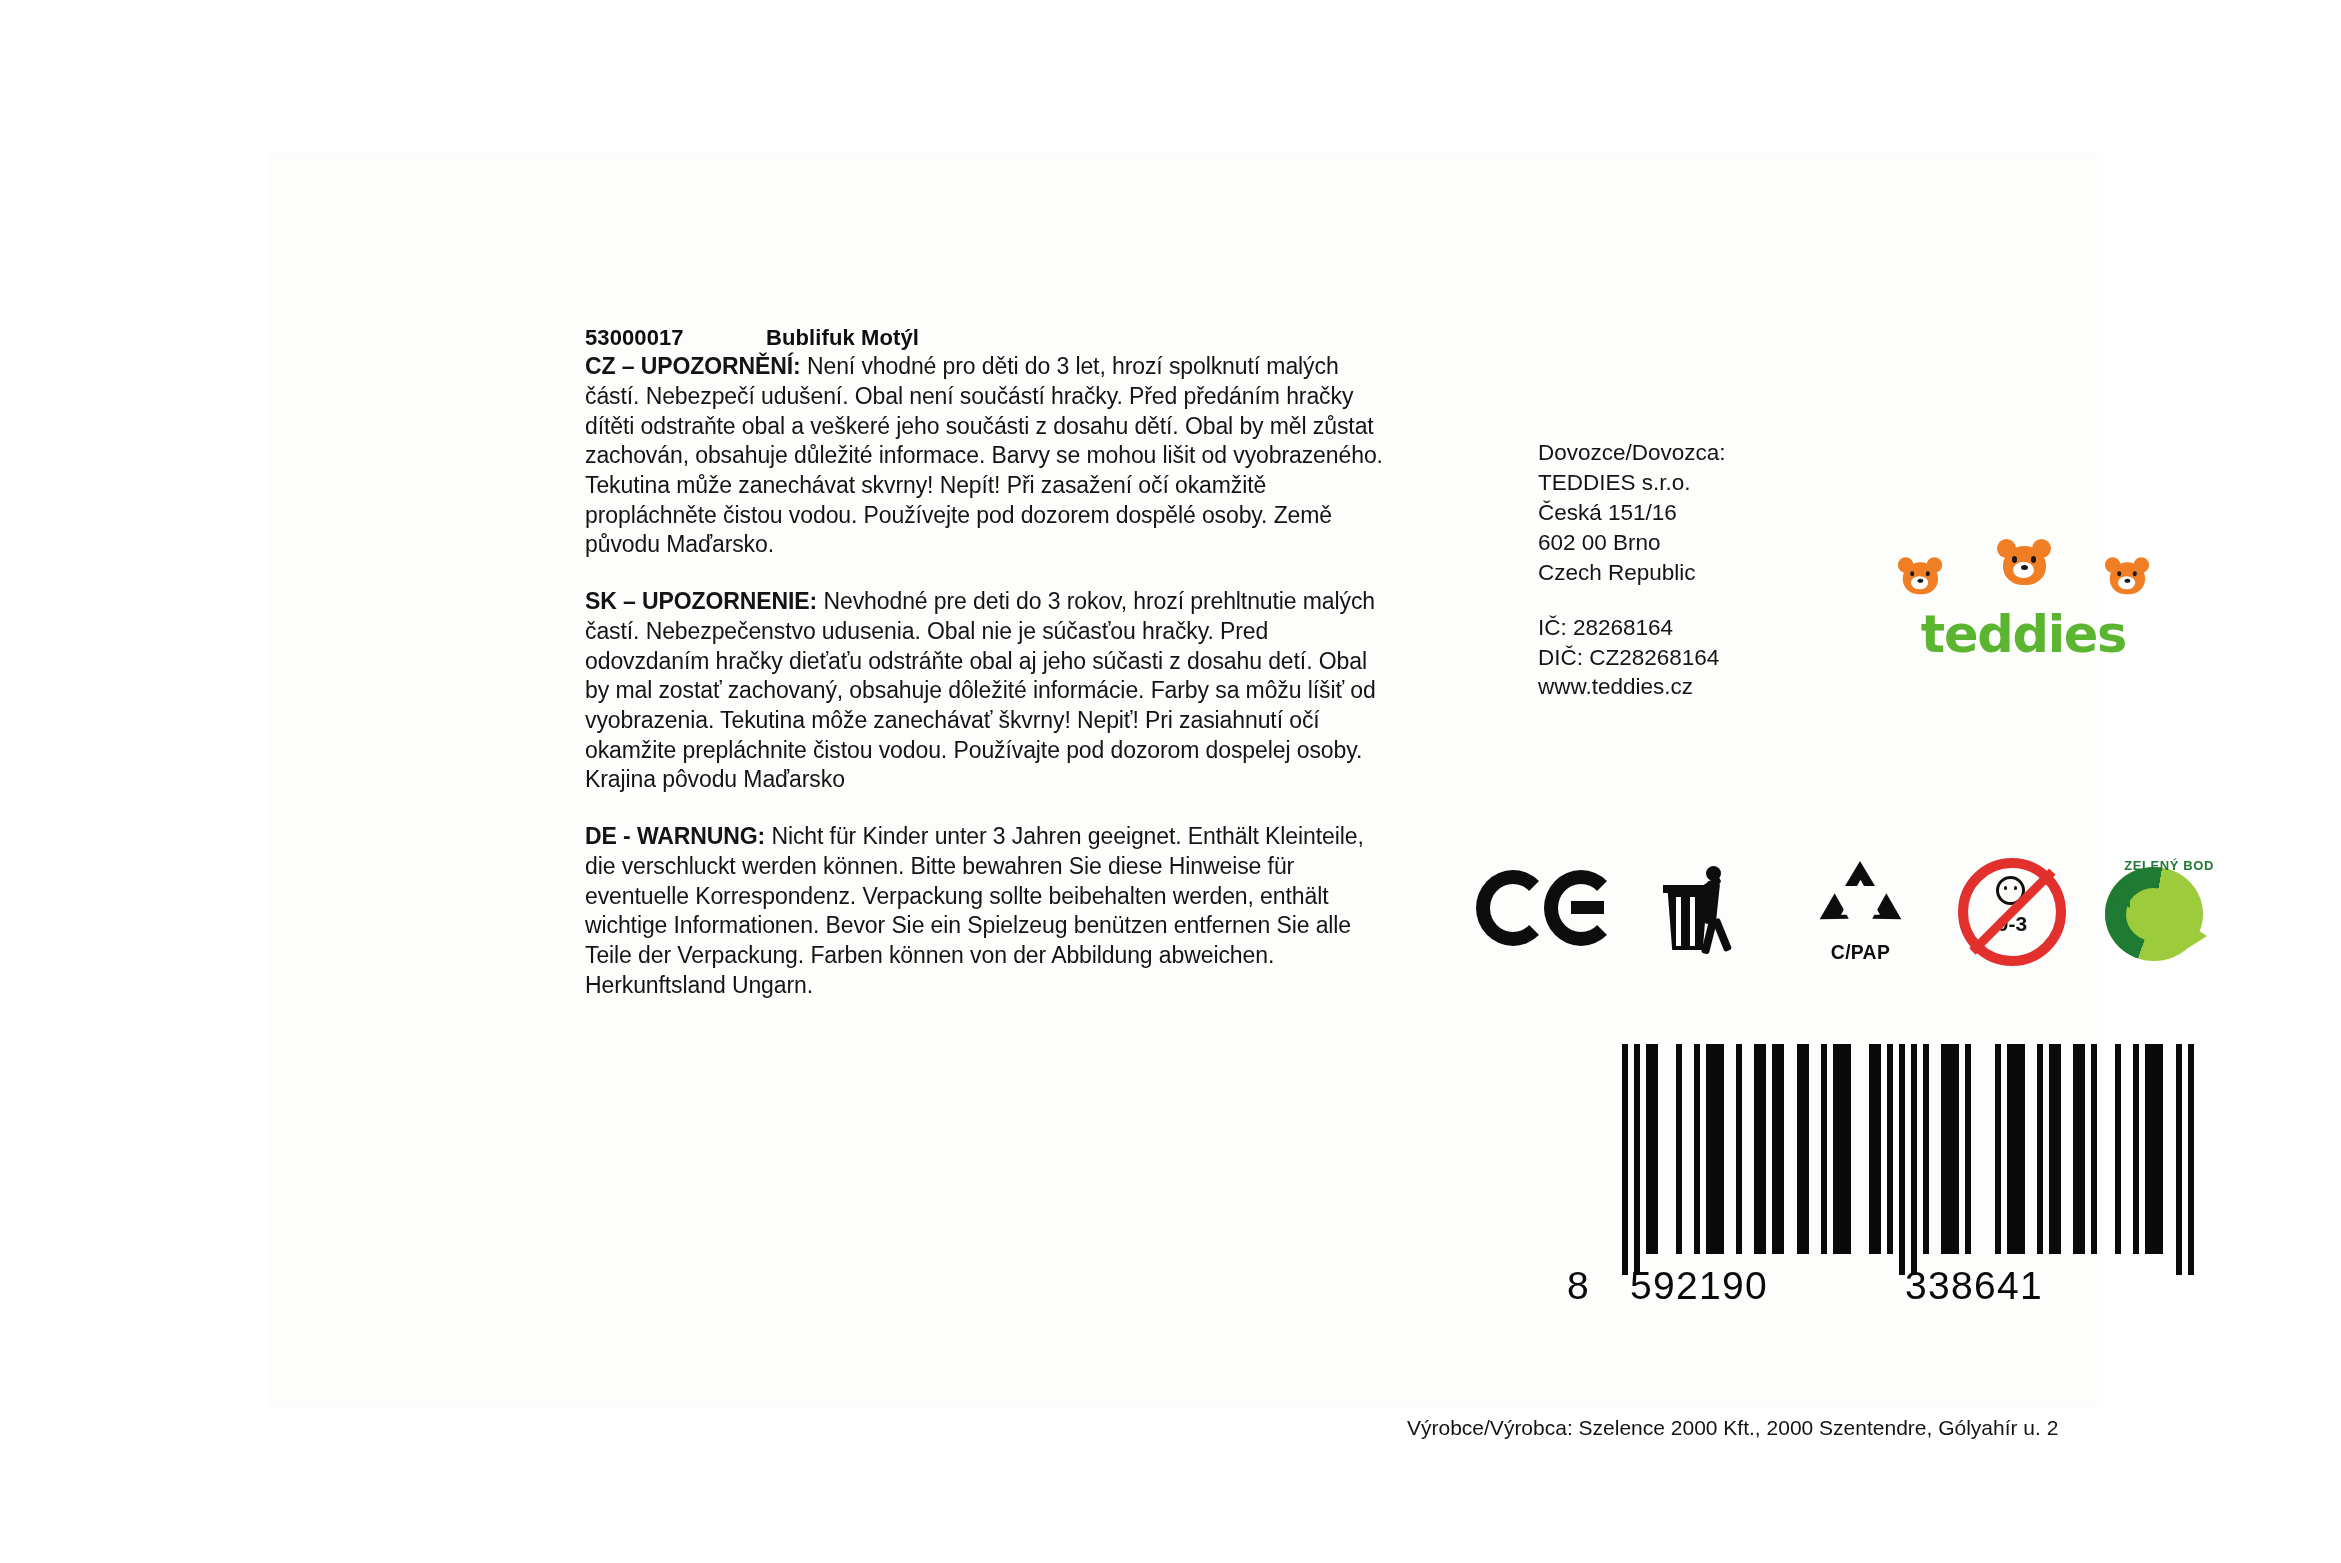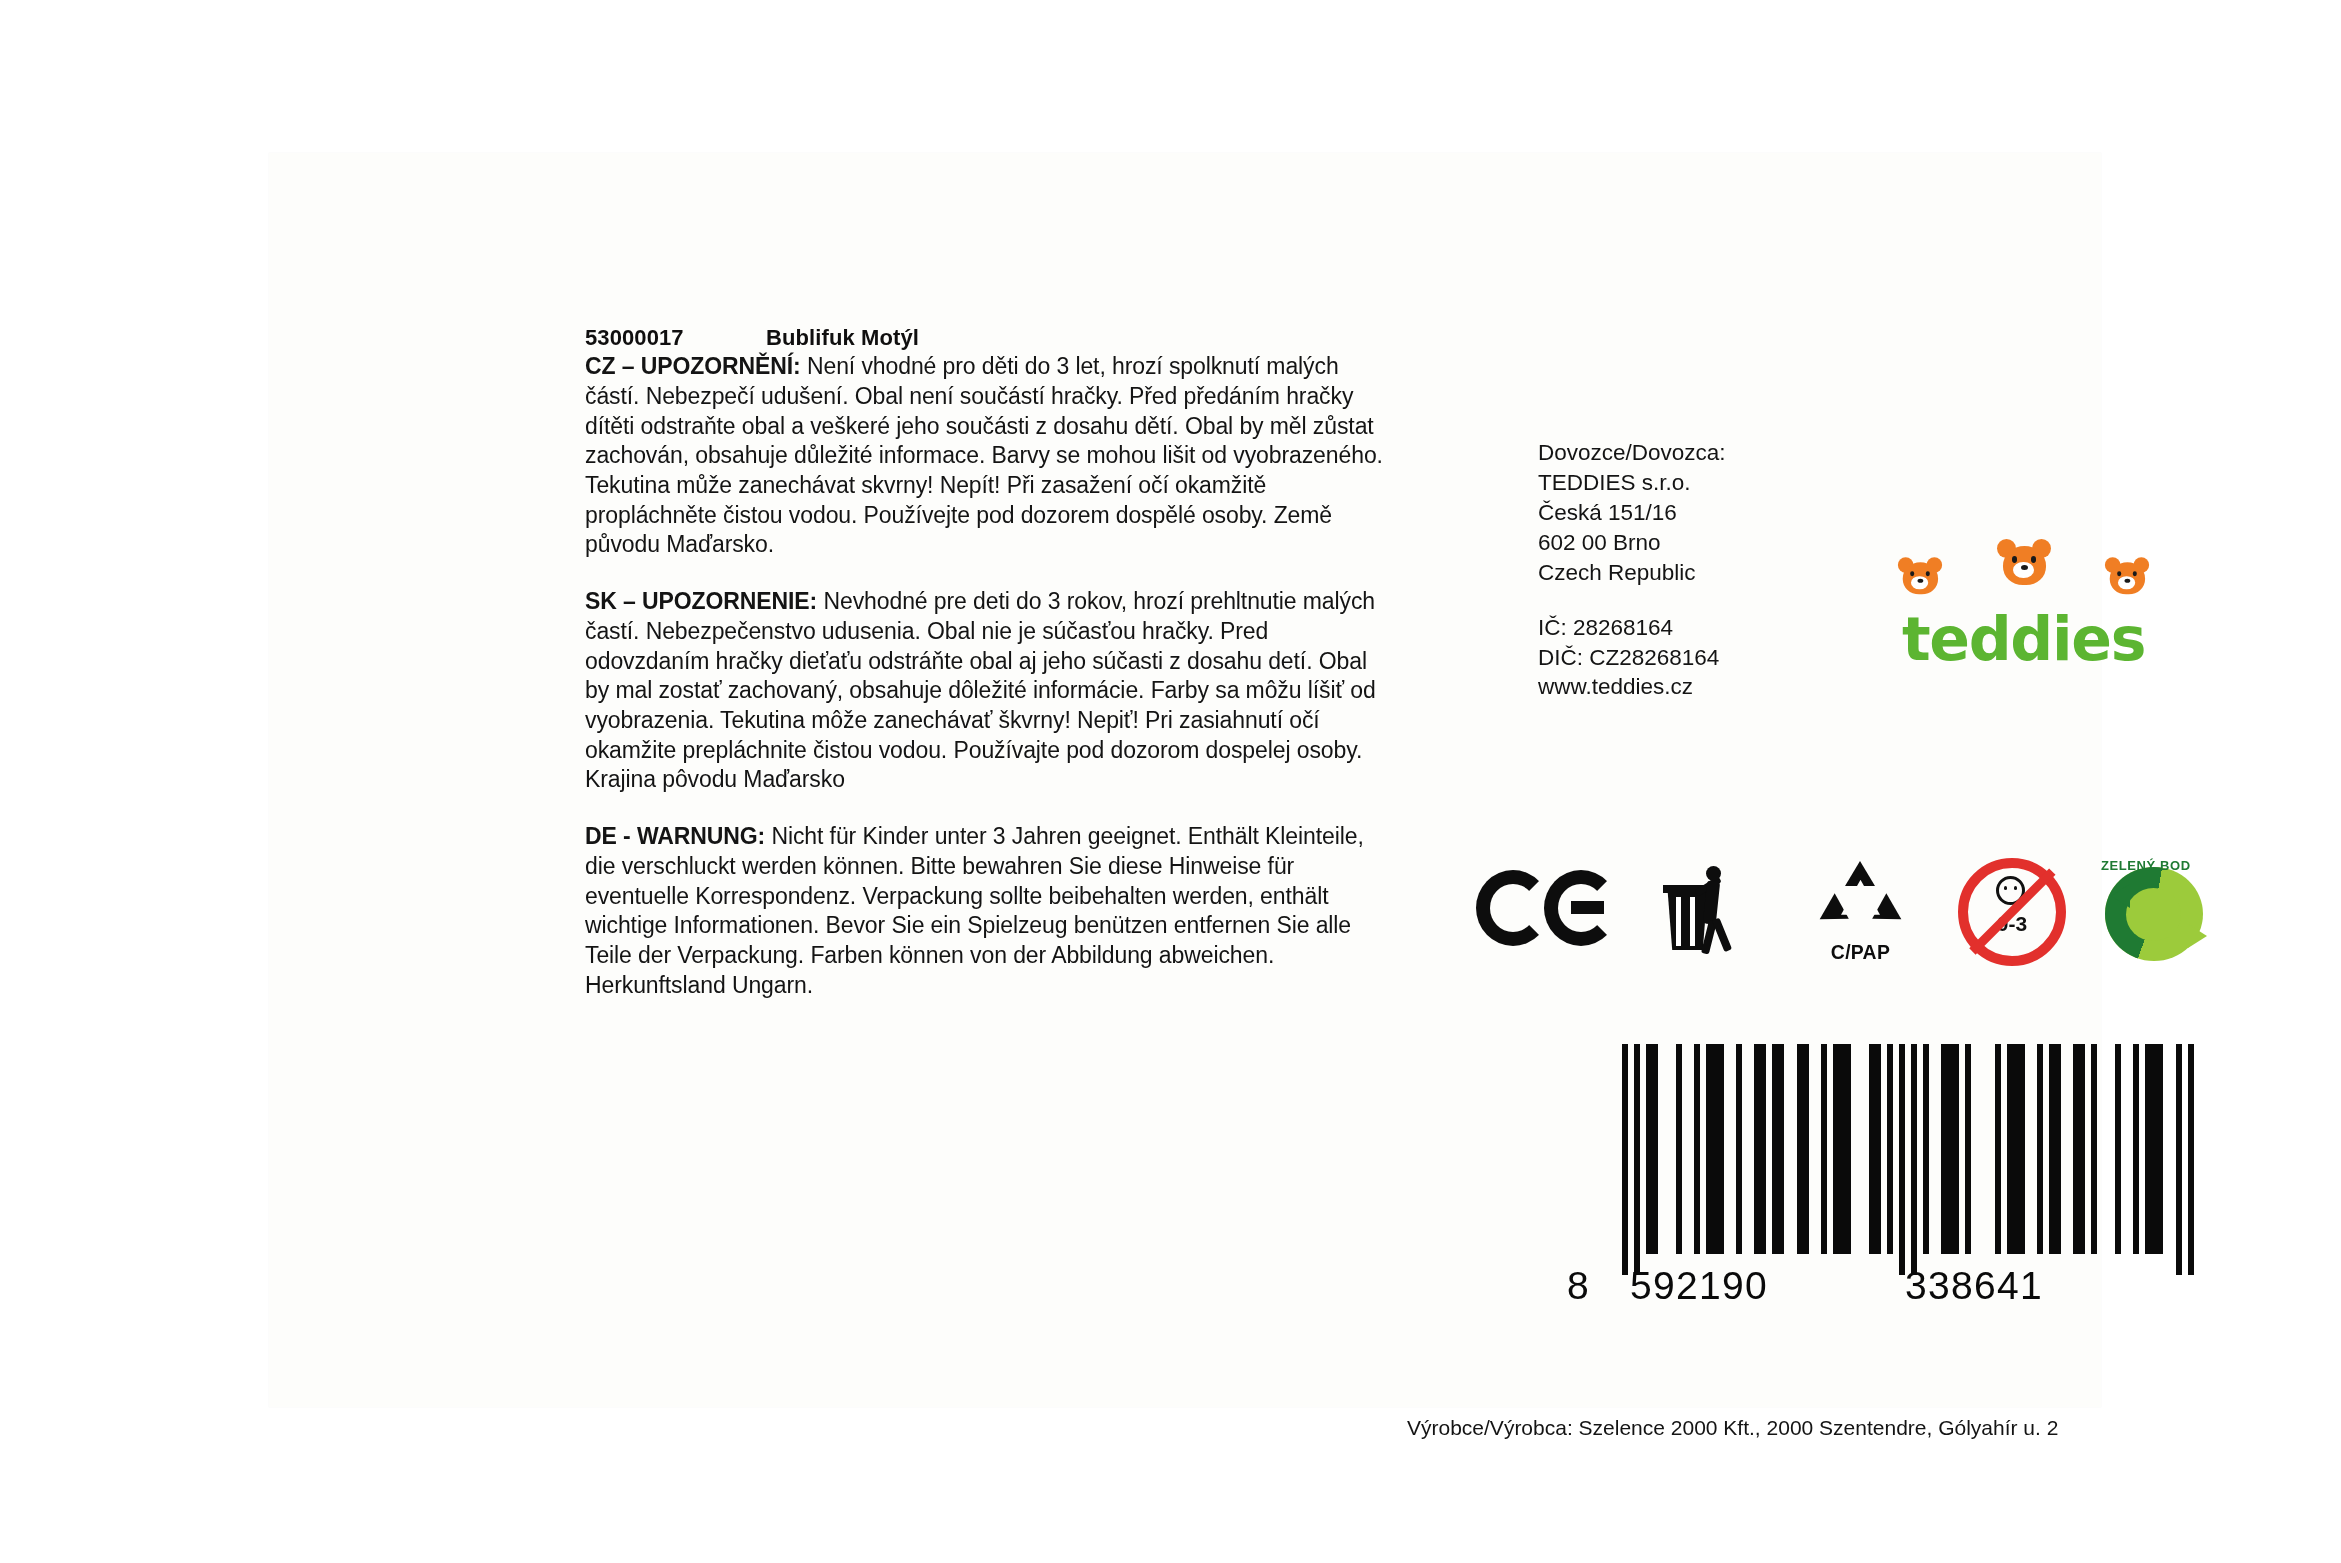--- a/index.html
+++ b/index.html
@@ -94,21 +94,21 @@
   .logo-wrap {
     position: absolute;
     left: 1620px;
     top: 375px;
     width: 269px;
     height: 156px;
   }
   .logo-word {
     font-family: "DejaVu Sans", sans-serif;
     font-weight: bold;
-    font-size: 60px;
+    font-size: 51px;
     color: #5cb531;
     letter-spacing: -1.3px;
     line-height: 1;
     text-align: center;
     position: absolute;
     left: 0;
     top: 81px;
     width: 269px;
   }
   .bear {
@@ -386,21 +386,21 @@
     right: 7.5px; bottom: 16.3px;
     width: 0; height: 0;
     border-top: 12.5px solid transparent;
     border-bottom: 12.5px solid transparent;
     border-left: 19px solid #9ccb3b;
   }
   .green-dot .gd-label {
     position: absolute;
     left: 0; right: 0;
     top: 0;
-    text-align: left;
+    text-align: right;
     font-size: 13px;
     font-weight: bold;
     color: #1f7a33;
     letter-spacing: 0.6px;
   }
 
   
   .barcode-wrap {
     position: absolute;
     left: 1298px;

